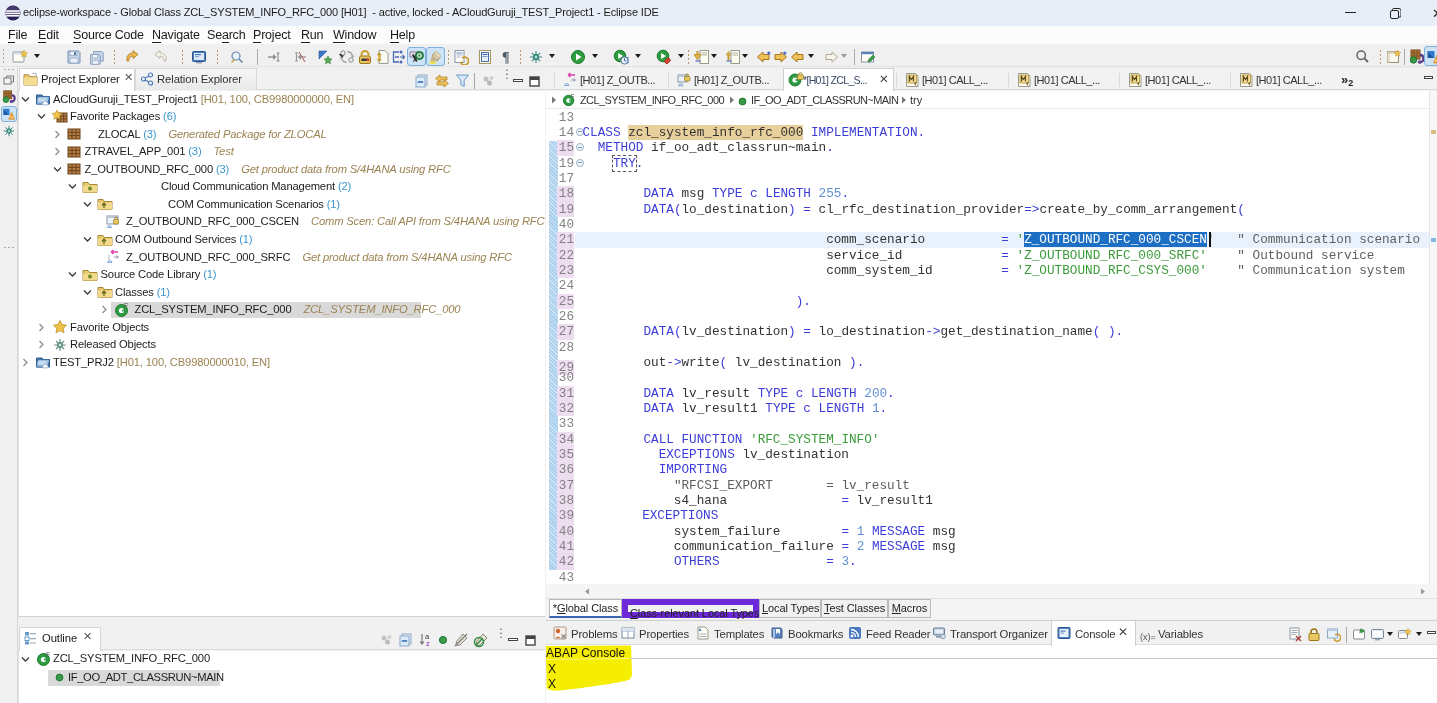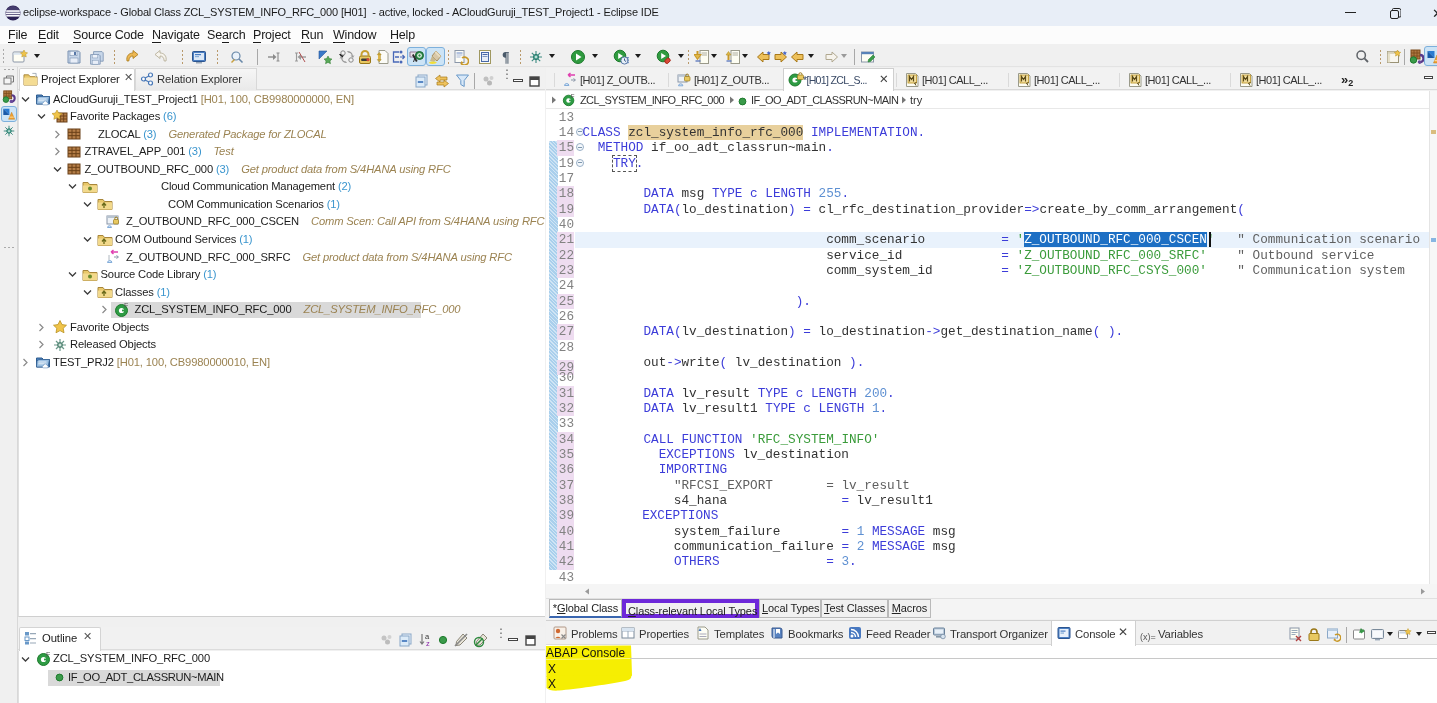--- a/index.html
+++ b/index.html
@@ -810,21 +810,21 @@
 <div class="a" style="left:1430.5px;top:238px;width:5px;height:4px;background:#88b6e2;"></div>
 <div class="a" style="left:546px;top:584px;width:891px;height:14px;background:#f5f5f5;"></div>
 <svg class="a" style="left:584px;top:588px" width="6" height="7" viewBox="0 0 6 7">
     <path d="M5 0.5 L1 3.5 5 6.5z" fill="#9a9a9a"></path>
   </svg>
 <svg class="a" style="left:1420px;top:588px" width="6" height="7" viewBox="0 0 6 7">
     <path d="M1 0.5 L5 3.5 1 6.5z" fill="#9a9a9a"></path>
   </svg>
 <div class="a" style="left:546px;top:598px;width:891px;height:21px;background:#f4f4f4;border-top:1px solid #e0e0e0;"></div>
 <div class="a" style="left:549px;top:599px;width:73px;height:19px;background:#fff;border:1px solid #b9b9b9;border-bottom:2px solid #3a66b0;font-size:11px;letter-spacing:-0.1px;color:#222;text-align:center;line-height:17px;white-space:nowrap;padding:0 2px;">*<u>G</u>lobal Class</div>
-<div class="a" style="left:622px;top:599px;width:137px;height:19px;background:#f1f1f1;border:4px solid #6d28d9;font-size:11px;letter-spacing:-0.1px;color:#222;text-align:center;line-height:17px;white-space:nowrap;padding:0 2px;"><u>C</u>lass-relevant Local Types</div>
+<div class="a" style="left:622px;top:599px;width:137px;height:19px;background:#f1f1f1;border:6px solid #6d28d9;font-size:11px;letter-spacing:-0.1px;color:#222;text-align:center;line-height:17px;white-space:nowrap;padding:0 2px;"><u>C</u>lass-relevant Local Types</div>
 <div class="a" style="left:759px;top:599px;width:62px;height:19px;background:#f1f1f1;border:1px solid #b9b9b9;font-size:11px;letter-spacing:-0.1px;color:#222;text-align:center;line-height:17px;white-space:nowrap;padding:0 2px;"><u>L</u>ocal Types</div>
 <div class="a" style="left:821px;top:599px;width:67px;height:19px;background:#f1f1f1;border:1px solid #b9b9b9;font-size:11px;letter-spacing:-0.1px;color:#222;text-align:center;line-height:17px;white-space:nowrap;padding:0 2px;"><u>T</u>est Classes</div>
 <div class="a" style="left:888px;top:599px;width:43px;height:19px;background:#f1f1f1;border:1px solid #b9b9b9;font-size:11px;letter-spacing:-0.1px;color:#222;text-align:center;line-height:17px;white-space:nowrap;padding:0 2px;"><u>M</u>acros</div>
 <div class="a" style="left:546px;top:620px;width:891px;height:25px;background:#f1f1f1;border-top:1px solid #d0d0d0;border-bottom:1px solid #dcdcdc;"></div>
 <div class="a" style="left:546px;top:645px;width:891px;height:58px;background:#fff;"></div>
 <div class="a" style="left:1051px;top:620px;width:85px;height:26px;background:#fff;border:1px solid #cfcfcf;border-bottom:none;"></div>
 <div class="a" style="left:553px;top:626px;width:16px;height:14px;">
     <svg width="14" height="14" viewBox="0 0 14 14">
       <rect x="1" y="1" width="12" height="12" rx="1" fill="#f8f0e8" stroke="#b09888"></rect>
       <circle cx="5" cy="5" r="2.2" fill="#d06830"></circle>

